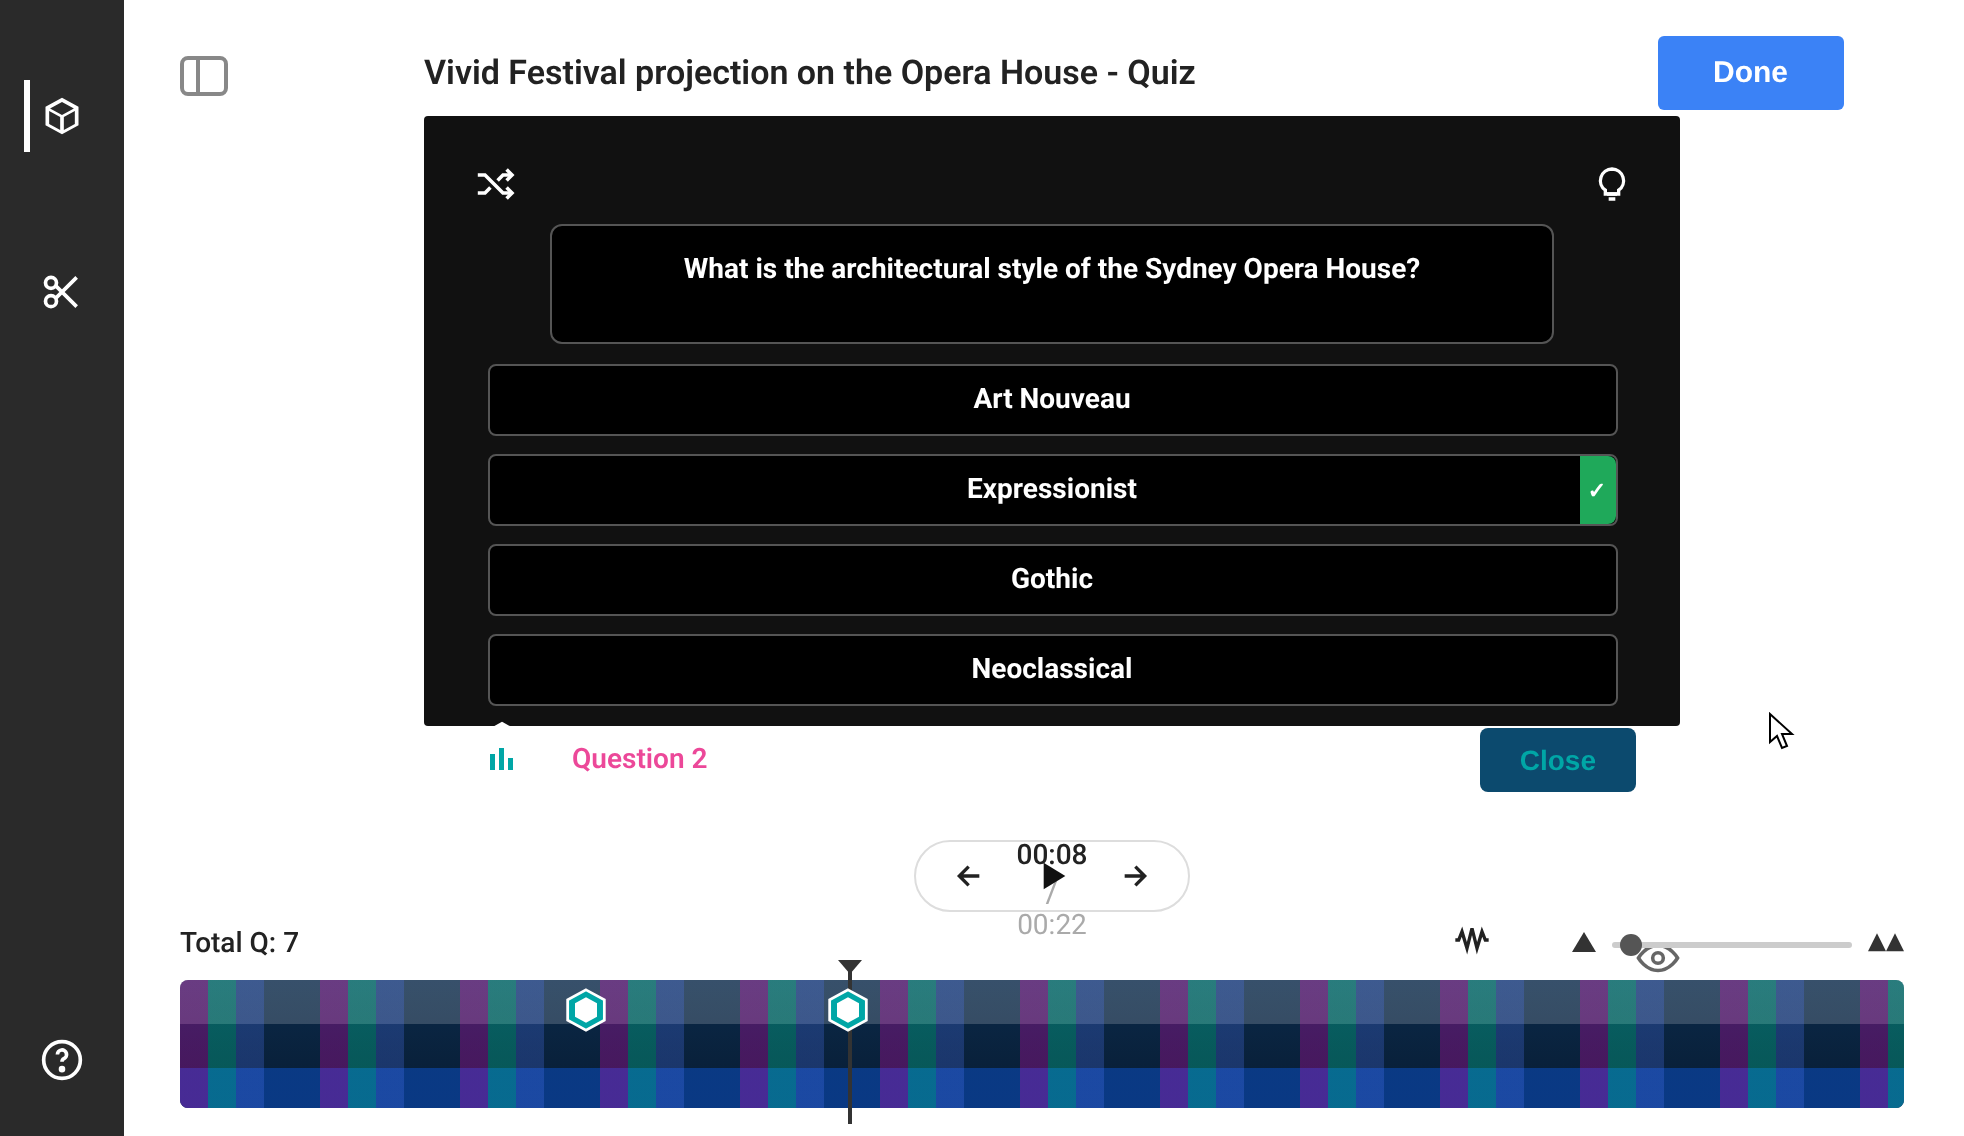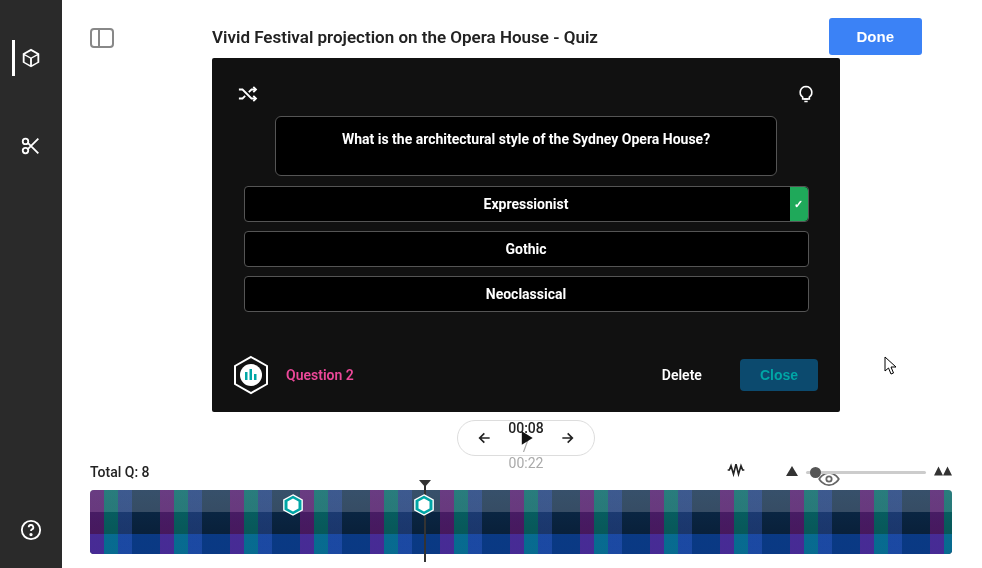--- a/index.html
+++ b/index.html
@@ -11,21 +11,21 @@
 .sidebar .help { margin-top:auto; margin-bottom:20px; }
 
 .main { position:absolute; left:62px; top:0; right:0; height:568px; }
 
 .panel-icon { position:absolute; left:28px; top:28px; cursor:pointer; }
 
 .header { position:absolute; left:150px; right:60px; top:18px; display:flex; align-items:center; }
 .title { font-size:17px; font-weight:600; color:#222; }
 .done-btn { margin-left:auto; background:#3b82f6; color:#fff; border:none; padding:10px 28px; font-size:15px; font-weight:600; border-radius:3px; cursor:pointer; }
 
-.video-area { position:absolute; left:150px; top:58px; width:628px; height:354px; background:#111; border-radius:2px; padding:24px 18px 14px 18px; display:flex; flex-direction:column; }
+.video-area { position:absolute; left:150px; top:58px; width:628px; height:305px; background:#111; border-radius:2px; padding:24px 18px 14px 18px; display:flex; flex-direction:column; }
 .video-top { display:flex; align-items:center; justify-content:space-between; height:28px; padding:0 6px; }
 .shuffle-icon, .hint-icon { color:#fff; cursor:pointer; }
 
 .question-box { margin:6px auto 10px auto; width:502px; border:1px solid #555; border-radius:6px; background:#000; color:#fff; font-weight:700; font-size:14px; text-align:center; padding:14px 10px 28px 10px; }
 
 .answers { display:flex; flex-direction:column; gap:9px; margin:0 auto; width:565px; }
 .answer { position:relative; border:1px solid #555; border-radius:4px; background:#000; color:#fff; font-weight:700; font-size:14px; text-align:center; padding:9px 10px; cursor:pointer; }
 .answer .check { position:absolute; right:0; top:0; bottom:0; width:18px; background:#1fa95a; border-radius:0 4px 4px 0; display:flex; align-items:center; justify-content:center; color:#fff; font-size:11px; }
 .answer .check::after { content:"✓"; }
 
@@ -118,20 +118,21 @@
         <svg width="20" height="20" viewBox="0 0 24 24" fill="none" stroke="#fff" stroke-width="2">
             <path d="M9 18h6M10 21h4"></path>
             <path d="M12 3a7 7 0 0 0-4 12.7V18h8v-2.3A7 7 0 0 0 12 3z"></path>
           </svg>
       </span>
     </div>
 
     <div class="question-box">What is the architectural style of the Sydney Opera House?</div>
 
     <div class="answers">
+      <div class="answer"><span>Art Nouveau</span></div>
       <div class="answer"><span>Expressionist</span><span class="check"></span></div>
       <div class="answer"><span>Gothic</span></div>
       <div class="answer"><span>Neoclassical</span></div>
     </div>
 
     <div class="footer">
       <div class="badge">
         <svg width="40" height="40" viewBox="0 0 40 40">
             <polygon points="20,2 36,11 36,29 20,38 4,29 4,11" fill="none" stroke="#fff" stroke-width="2"></polygon>
             <circle cx="20" cy="20" r="11" fill="#fff"></circle>
@@ -170,21 +171,21 @@
     </div>
     <span class="eye-icon">
       <svg width="22" height="16" viewBox="0 0 24 18" fill="none" stroke="#666" stroke-width="2">
           <path d="M1 9s4-7 11-7 11 7 11 7-4 7-11 7S1 9 1 9z"></path>
           <circle cx="12" cy="9" r="3"></circle>
         </svg>
     </span>
   </div>
 
   <div class="timeline-header">
-    <div class="total-q">Total Q: 8</div>
+    <div class="total-q">Total Q: 7</div>
     <span class="wave-icon">
       <svg width="20" height="16" viewBox="0 0 24 18" fill="none" stroke="#222" stroke-width="2">
           <path d="M2 9h2l2-5 3 10 3-12 3 12 3-10 2 5h2"></path>
         </svg>
     </span>
     <div class="zoom">
       <svg width="12" height="12" viewBox="0 0 12 12" fill="#333">
           <path d="M6 0 0 10h12z"></path>
         </svg>
       <div class="zoom-track">

